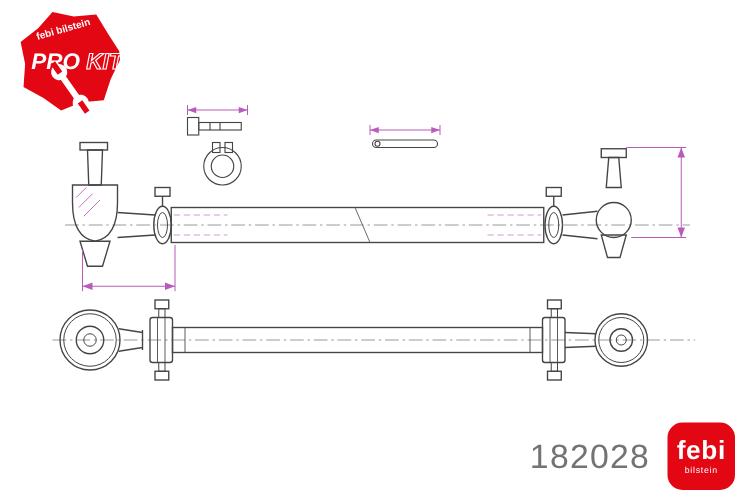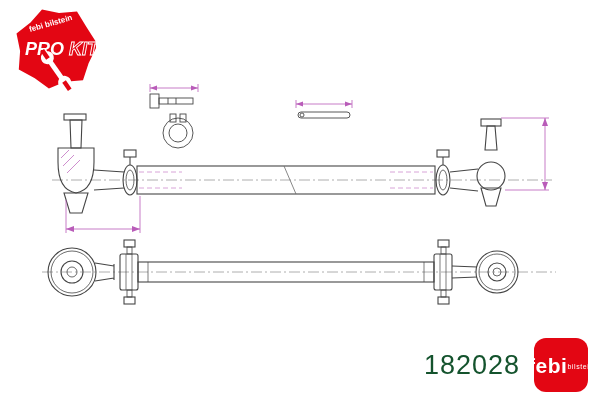--- a/index.html
+++ b/index.html
@@ -7,25 +7,25 @@
     position:relative;width:600px;height:400px;background:#fff;overflow:hidden;
     font-family:"Liberation Sans", sans-serif;
   }
   svg{display:block;}
   .drawing-svg{position:absolute;left:0;top:0;}
   .prokit{position:absolute;left:6px;top:4px;width:102px;height:90px;}
   .footer{
     position:absolute;right:12px;bottom:8px;display:flex;align-items:center;gap:14px;
   }
   .part-number{
-    font-size:27px;color:#14532d;letter-spacing:1px;font-weight:500;
+    font-size:27px;color:#737373;letter-spacing:1px;font-weight:500;
   }
   .febi-box{
     width:54px;height:54px;background:#e30613;border-radius:12px;
-    display:flex;flex-direction:row;align-items:center;justify-content:center;
+    display:flex;flex-direction:column;align-items:center;justify-content:center;
     color:#fff;line-height:1;
   }
   .febi-name{font-size:21px;font-weight:bold;letter-spacing:.5px;}
   .febi-sub{font-size:7px;margin-top:2px;letter-spacing:.6px;}
 </style>
 </head>
 <body>
 
 <div class="page">
 

